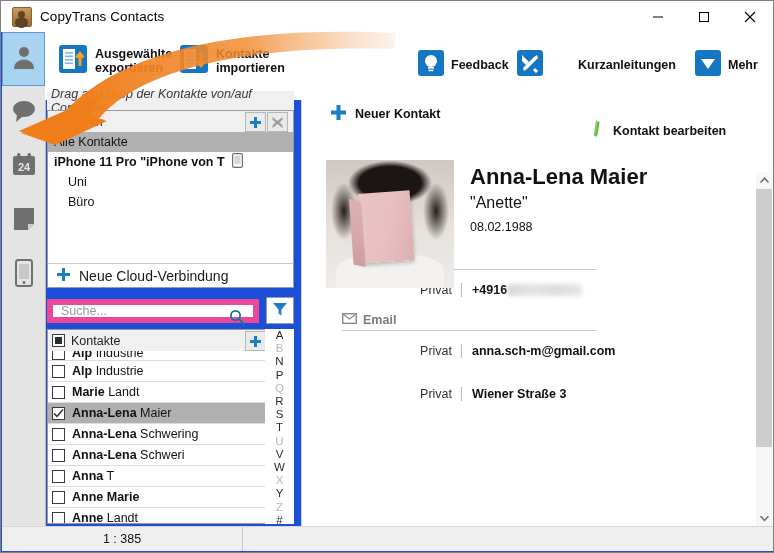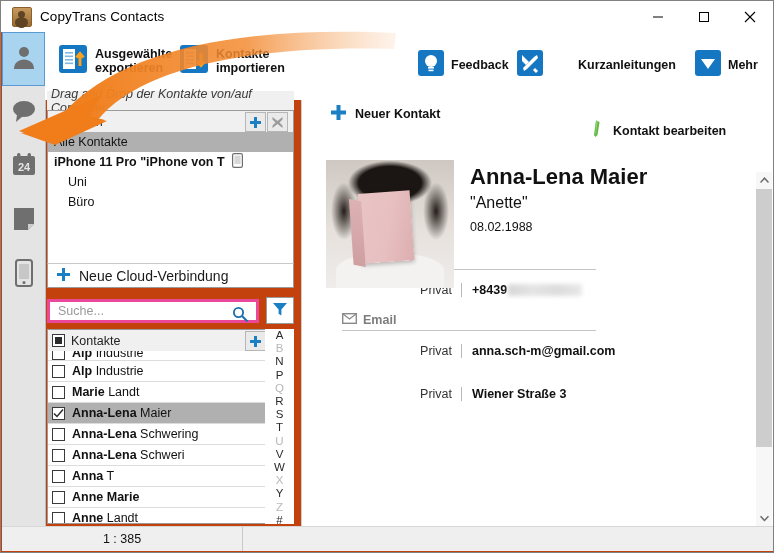--- a/index.html
+++ b/index.html
@@ -7,21 +7,21 @@
     width: 774px; height: 553px;
     overflow: hidden;
     font-family: "Liberation Sans", sans-serif;
     background: #ffffff;
   }
   #app {
     position: relative;
     width: 774px; height: 553px;
     box-sizing: border-box;
     border: 1px solid #808080;
-    background: #c2410c;
+    background: #1d4ed8;
     overflow: hidden;
   }
 
   
   .titlebar {
     position: absolute; left: 0; top: 0;
     width: 772px; height: 31px;
     background: #ffffff;
     display: flex; align-items: center;
   }
@@ -142,21 +142,21 @@
     font-size: 14px; color: #1a1a1a;
   }
 
   .search-row {
     position: absolute; left: 46px; top: 296px;
     width: 247px; height: 27px;
     display: flex; align-items: center;
   }
   .search-box {
     width: 212px; height: 24px;
-    border: 3px solid #ec4899; box-sizing: border-box;
+    border: 6px solid #ec4899; box-sizing: border-box;
     background: #fff; position: relative;
     display: flex; align-items: center;
   }
   .search-box input {
     border: 0; outline: 0; width: 178px; height: 23px;
     margin-left: 6px; font-size: 12.5px;
     font-family: "Liberation Sans", sans-serif; color: #444;
     background: transparent;
   }
   .search-box input::placeholder { color: #9a9a9a; }
@@ -684,21 +684,21 @@
           <svg width="14" height="13" viewBox="0 0 14 13">
               <ellipse cx="7" cy="5" rx="6" ry="4" fill="none" stroke="#8a8a8a" stroke-width="1.4"></ellipse>
               <circle cx="7" cy="5" r="1.6" fill="#8a8a8a"></circle>
               <rect x="1" y="9" width="12" height="2.4" rx="1" fill="#8a8a8a"></rect>
             </svg>
         </span>
         <span>Telefon</span>
       </div>
       <div class="field">
         <div class="f-label">Privat</div>
-        <div class="f-value"><span>+8439</span><span class="blur"></span></div>
+        <div class="f-value"><span>+4916</span><span class="blur"></span></div>
       </div>
     </div>
 
     <div class="section">
       <div class="sec-head">
         <span>
           <svg width="15" height="11" viewBox="0 0 15 11">
               <rect x="0.7" y="0.7" width="13.6" height="9.6" fill="none" stroke="#8a8a8a" stroke-width="1.4"></rect>
               <path d="M1 1 L7.5 6 L14 1" stroke="#8a8a8a" stroke-width="1.2" fill="none"></path>
             </svg>

